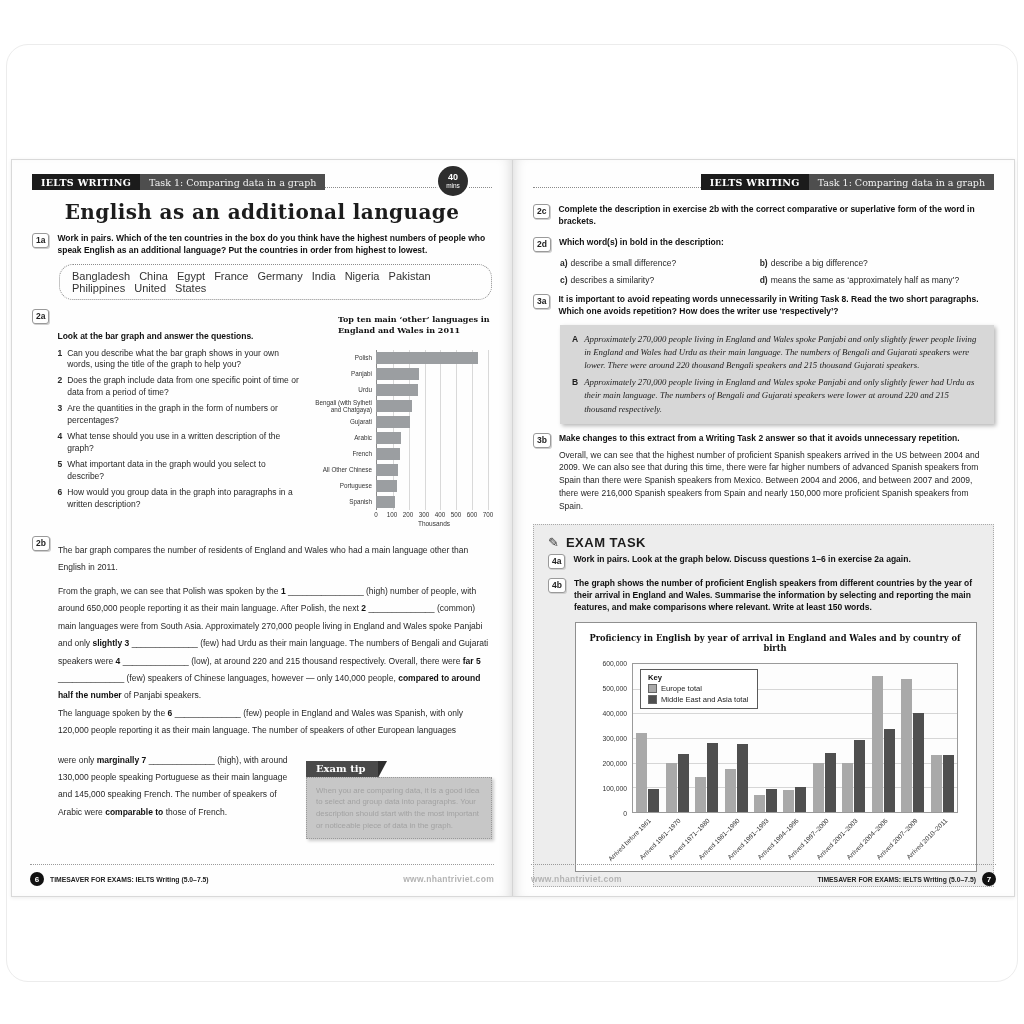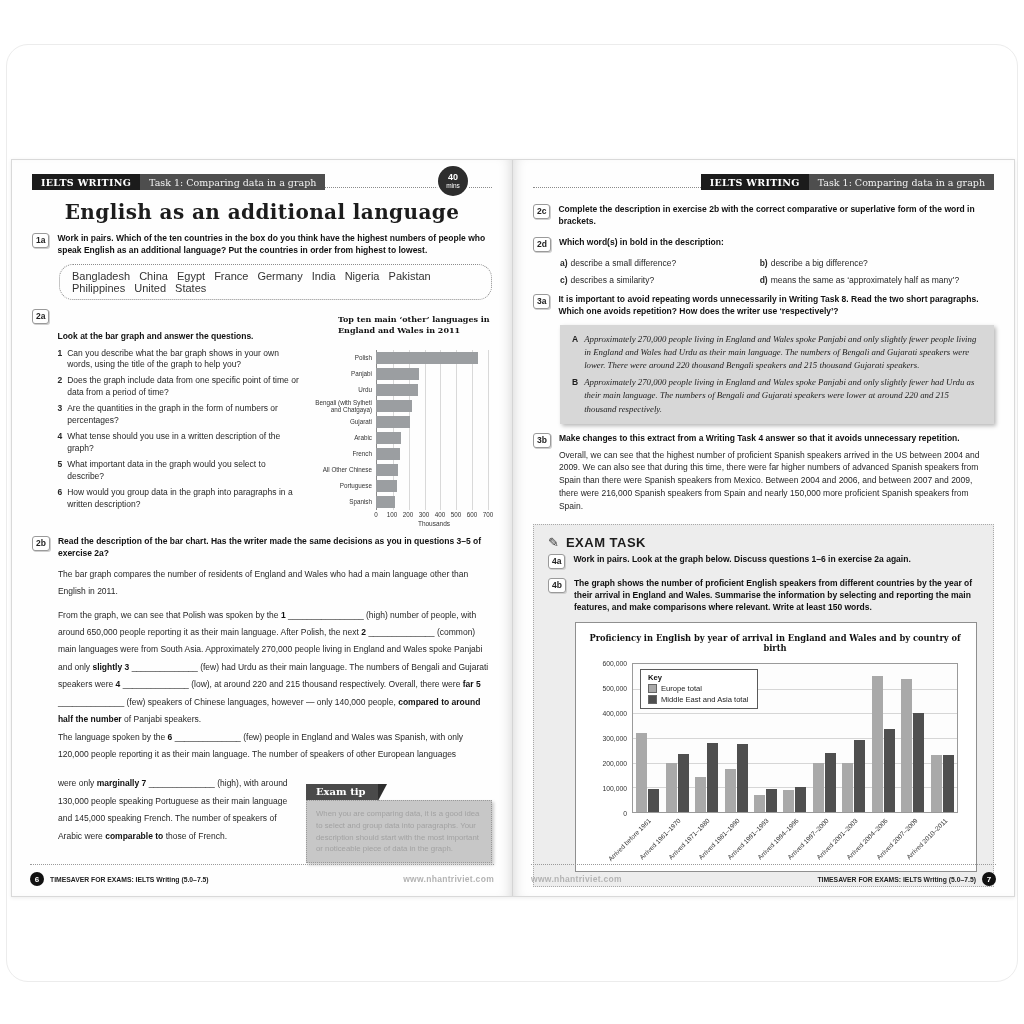--- a/index.html
+++ b/index.html
@@ -238,21 +238,20 @@
               </div>
             <div class="hxlabel">Thousands</div>
           </div>
         </div>
       </div>
     </div>
 
     <div class="ex">
       <span class="badge">2b</span>
       <div class="ex-body">
-        <p class="ihead">Read the description of the bar chart. Has the writer made the same decisions as you in questions 3–5 of exercise 2a?</p>
         <p class="blanks">The bar graph compares the number of residents of England and Wales who had a main language other than English in 2011.</p>
         <p class="blanks"><span>From the graph, we can see that Polish was spoken by the </span><b>1</b><span> ________________ (high) number of people, with around 650,000 people reporting it as their main language. After Polish, the next </span><b>2</b><span> ______________ (common) main languages were from South Asia. Approximately 270,000 people living in England and Wales spoke Panjabi and only </span><b>slightly 3</b><span> ______________ (few) had Urdu as their main language. The numbers of Bengali and Gujarati speakers were </span><b>4</b><span> ______________ (low), at around 220 and 215 thousand respectively. Overall, there were </span><b>far 5</b><span> ______________ (few) speakers of Chinese languages, however — only 140,000 people, </span><b>compared to around half the number</b><span> of Panjabi speakers.</span></p>
         <p class="blanks" style="margin-top:0;"><span>The language spoken by the </span><b>6</b><span> ______________ (few) people in England and Wales was Spanish, with only 120,000 people reporting it as their main language. The number of speakers of other European languages</span></p>
         <div>
           <aside class="examtip">
             <div class="examtip-tab">Exam tip</div>
             <div class="examtip-body">When you are comparing data, it is a good idea to select and group data into paragraphs. Your description should start with the most important or noticeable piece of data in the graph.</div>
           </aside>
           <p class="blanks" style="margin-top:12px;"><span>were only </span><b>marginally 7</b><span> ______________ (high), with around 130,000 people speaking Portuguese as their main language and 145,000 speaking French. The number of speakers of Arabic were </span><b>comparable to</b><span> those of French.</span></p>
         </div>
@@ -302,21 +301,21 @@
       </div>
       <div class="gb-item">
         <span class="gb-letter">B</span>
         <span>Approximately 270,000 people living in England and Wales spoke Panjabi and only slightly fewer had Urdu as their main language. The numbers of Bengali and Gujarati speakers were lower at around 220 and 215 thousand respectively.</span>
       </div>
     </div>
 
     <div class="ex">
       <span class="badge">3b</span>
       <div class="ex-body">
-        <p class="ihead">Make changes to this extract from a Writing Task 4 answer so that it avoids unnecessary repetition.</p>
+        <p class="ihead">Make changes to this extract from a Writing Task 2 answer so that it avoids unnecessary repetition.</p>
         <p class="ptext">Overall, we can see that the highest number of proficient Spanish speakers arrived in the US between 2004 and 2009. We can also see that during this time, there were far higher numbers of advanced Spanish speakers from Spain than there were Spanish speakers from Mexico. Between 2004 and 2006, and between 2007 and 2009, there were 216,000 Spanish speakers from Spain and nearly 150,000 more proficient Spanish speakers from Spain.</p>
       </div>
     </div>
 
     <div class="examtask">
       <div class="et-head">
         <span class="et-pencil">✎</span>
         <span class="et-title">EXAM TASK</span>
       </div>
       <div class="ex" style="margin-top:4px;">

